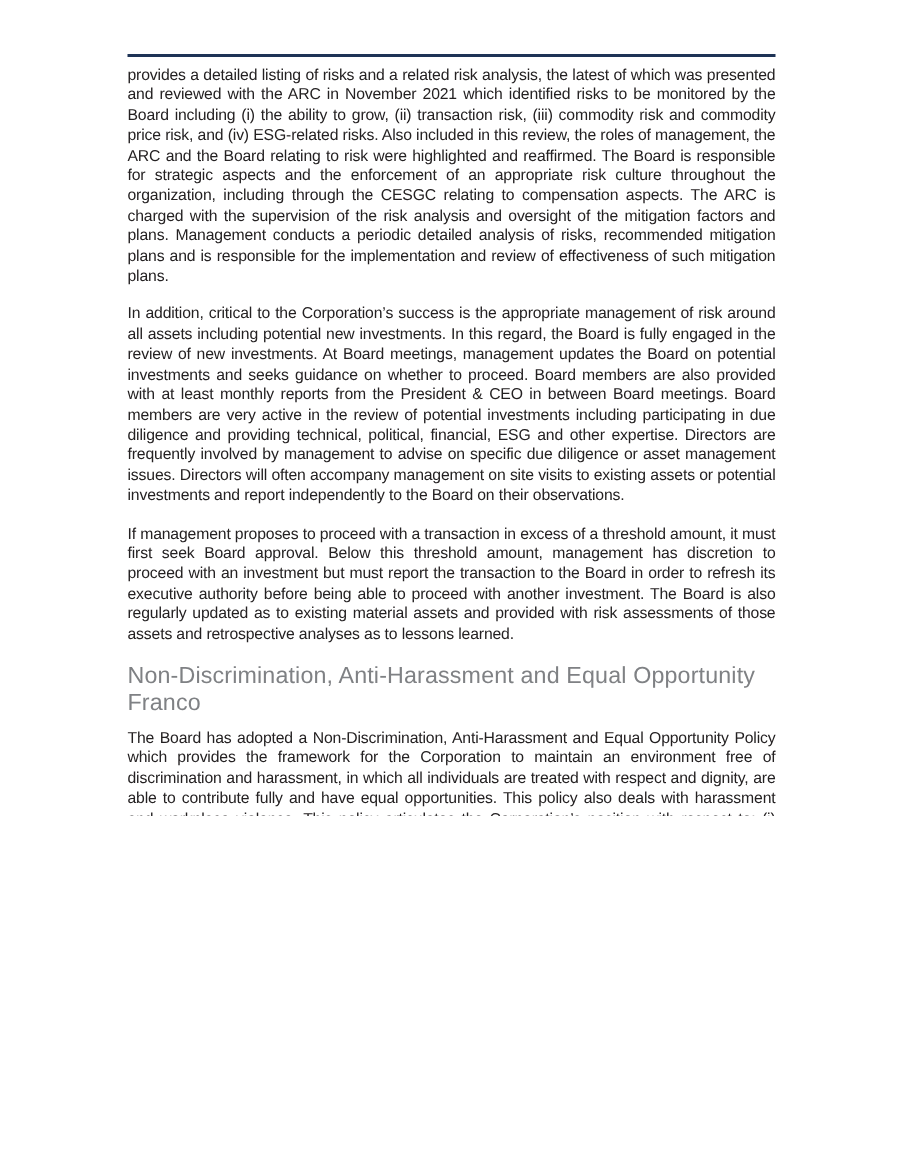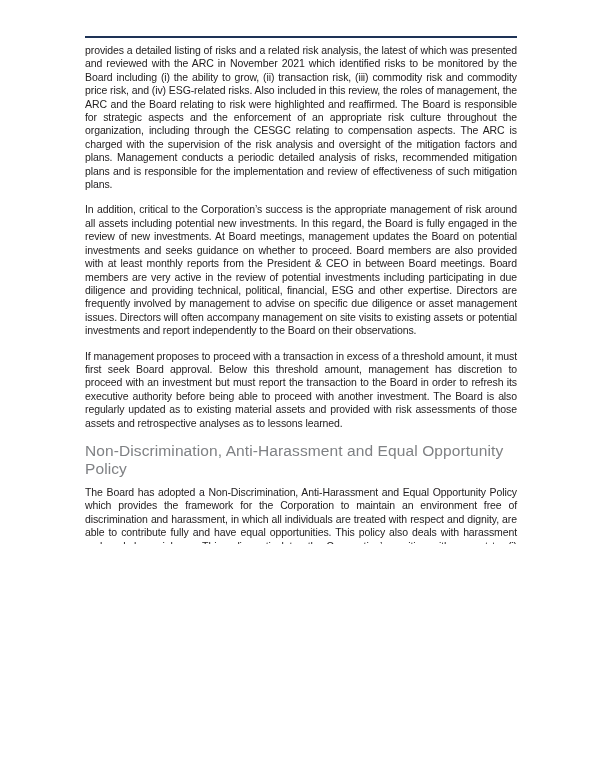--- a/index.html
+++ b/index.html
@@ -90,21 +90,21 @@
 <body>
 
 <div class="page">
 
   <div class="top-rule"></div>
 
   <main class="content">
     <p>provides a detailed listing of risks and a related risk analysis, the latest of which was presented and reviewed with the ARC in November 2021 which identified risks to be monitored by the Board including (i) the ability to grow, (ii) transaction risk, (iii) commodity risk and commodity price risk, and (iv) ESG-related risks. Also included in this review, the roles of management, the ARC and the Board relating to risk were highlighted and reaffirmed. The Board is responsible for strategic aspects and the enforcement of an appropriate risk culture throughout the organization, including through the CESGC relating to compensation aspects. The ARC is charged with the supervision of the risk analysis and oversight of the mitigation factors and plans. Management conducts a periodic detailed analysis of risks, recommended mitigation plans and is responsible for the implementation and review of effectiveness of such mitigation plans.</p>
     <p>In addition, critical to the Corporation’s success is the appropriate management of risk around all assets including potential new investments. In this regard, the Board is fully engaged in the review of new investments. At Board meetings, management updates the Board on potential investments and seeks guidance on whether to proceed. Board members are also provided with at least monthly reports from the President &amp; CEO in between Board meetings. Board members are very active in the review of potential investments including participating in due diligence and providing technical, political, financial, ESG and other expertise. Directors are frequently involved by management to advise on specific due diligence or asset management issues. Directors will often accompany management on site visits to existing assets or potential investments and report independently to the Board on their observations.</p>
     <p>If management proposes to proceed with a transaction in excess of a threshold amount, it must first seek Board approval. Below this threshold amount, management has discretion to proceed with an investment but must report the transaction to the Board in order to refresh its executive authority before being able to proceed with another investment. The Board is also regularly updated as to existing material assets and provided with risk assessments of those assets and retrospective analyses as to lessons learned.</p>
-    <h2>Non-Discrimination, Anti-Harassment and Equal Opportunity Policy</h2>
+    <h2>Non-Discrimination, Anti-Harassment and Equal Opportunity Franco</h2>
     <p>The Board has adopted a Non-Discrimination, Anti-Harassment and Equal Opportunity Policy which provides the framework for the Corporation to maintain an environment free of discrimination and harassment, in which all individuals are treated with respect and dignity, are able to contribute fully and have equal opportunities. This policy also deals with harassment and workplace violence. This policy articulates the Corporation’s position with respect to: (i) diversity, equal opportunity, discrimination (including grounds therefore), harassment and threats or acts of violence; (ii) reporting inappropriate conduct, harassment and workplace violence; (iii) disciplinary measures; and (iv) the development of procedures to prevent and address human rights issues.</p>
   </main>
 
   <div class="footer-rule"></div>
 
   <div class="logo">
     <span class="logo-word">Franco</span>
     <span class="logo-star">
       <svg width="29" height="29" viewBox="0 0 24 24" aria-hidden="true">
         <circle cx="12" cy="12" r="10.8" fill="none" stroke="#b3995d" stroke-width="1.4"></circle>

